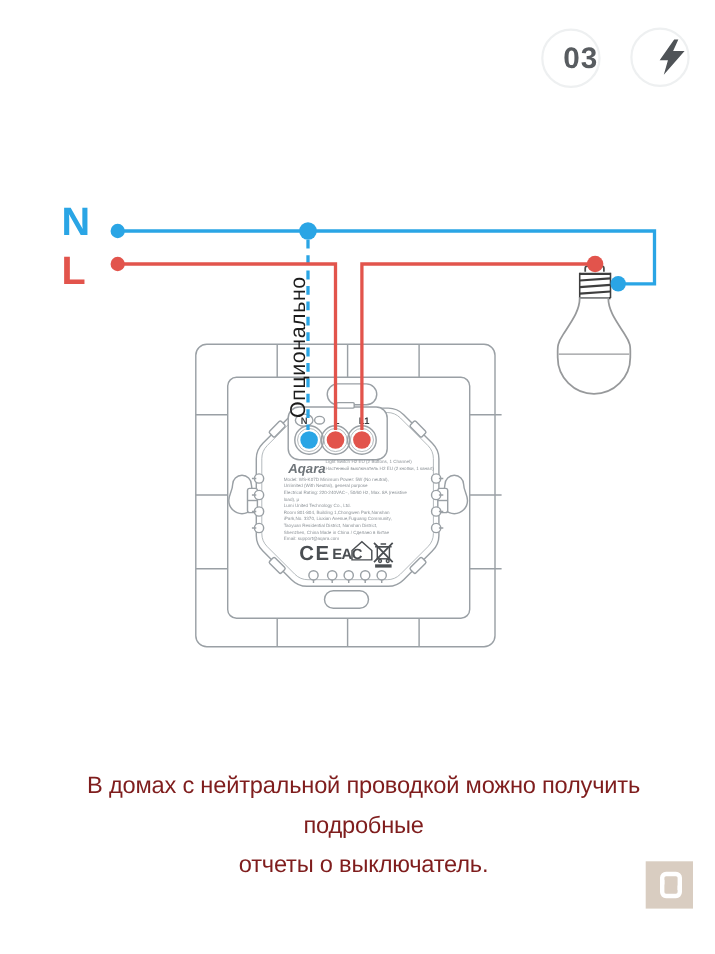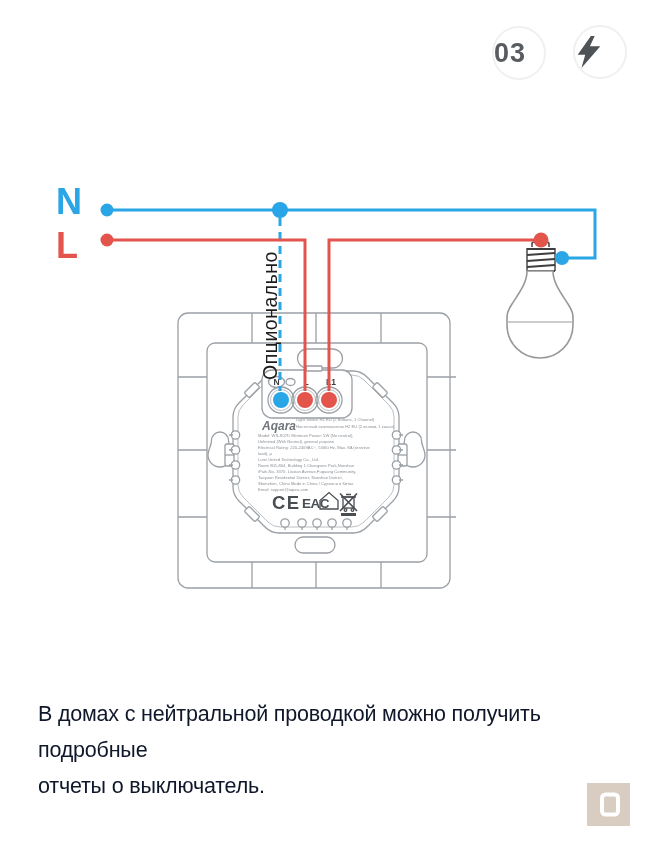--- a/index.html
+++ b/index.html
@@ -3,39 +3,39 @@
 <meta charset="utf-8">
 <style>
   html,body{margin:0;padding:0;background:#fff;}
   body{width:650px;height:867px;position:relative;overflow:hidden;
        font-family:"Liberation Sans",sans-serif;}
   .page{position:absolute;inset:0;background:#ffffff;}
 
   
   .badge{position:absolute;width:54px;height:54px;border:2px solid #eef0f1;
          border-radius:50%;background:#fff;display:flex;align-items:center;
-         justify-content:flex-start;box-sizing:border-box;}
+         justify-content:flex-end;box-sizing:border-box;}
   .badge-step{left:492px;top:26px;font-size:27px;font-weight:bold;
               color:#585c60;letter-spacing:1px;}
   .badge-power{left:573px;top:25px;}
 
   
   .diagram{position:absolute;left:0;top:0;}
   .sw{stroke:#9aa0a5;fill:#ffffff;stroke-width:1.3;}
   .swn{stroke:#9aa0a5;fill:none;stroke-width:1.3;}
   .swthin{stroke:#aab0b4;fill:none;stroke-width:0.8;}
   .tiny{font-size:4.15px;fill:#8b9196;}
   .certicon{stroke:#4a4e52;fill:none;stroke-width:1.3;}
 
   
   .content{position:absolute;left:38px;top:672px;width:585px;}
   .content h1{margin:0;font-size:39px;line-height:46px;font-weight:bold;
               color:#121212;letter-spacing:-2px;}
   .content p{margin:24px 0 0 0;font-size:21.5px;line-height:36px;
-             color:#0f172a;letter-spacing:-0.2px;}
+             color:#7f1d1d;letter-spacing:-0.2px;text-align:center;}
 
   
   .watermark{position:absolute;left:587px;top:783px;width:43px;height:43px;
              background:#d9cdc1;display:flex;align-items:center;justify-content:center;}
 </style>
 </head>
 <body>
 
 <div class="page">
 

